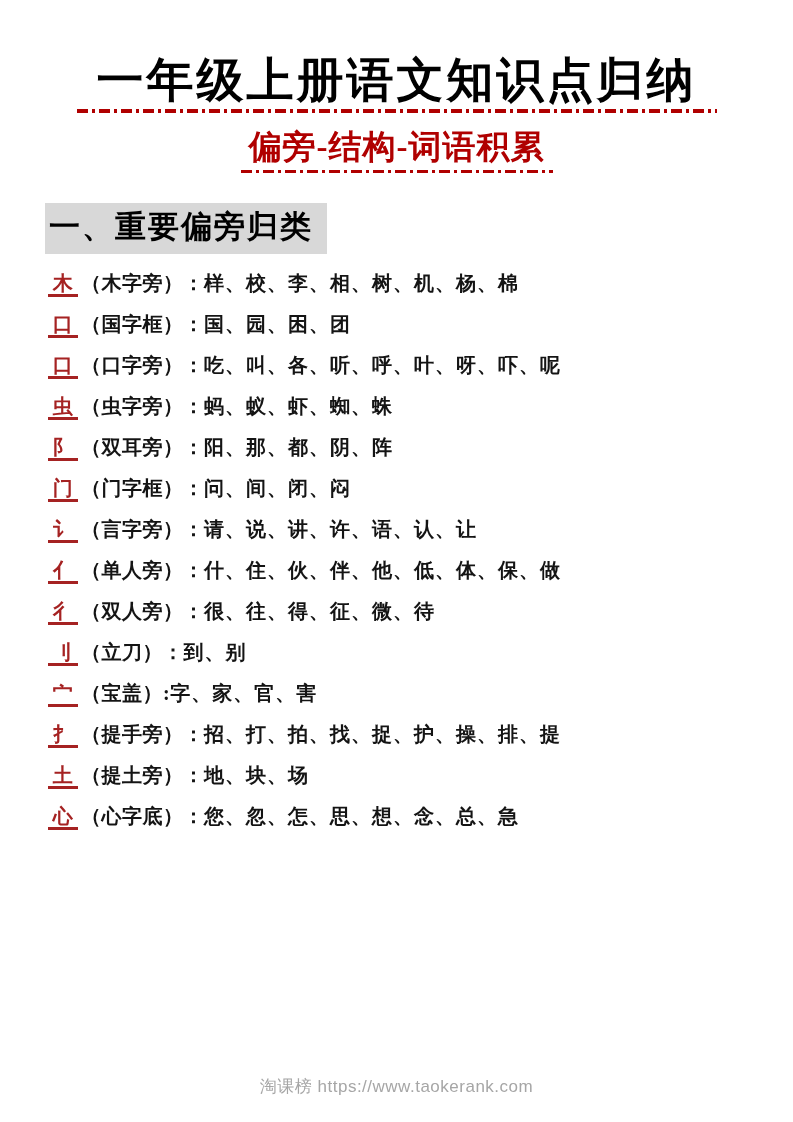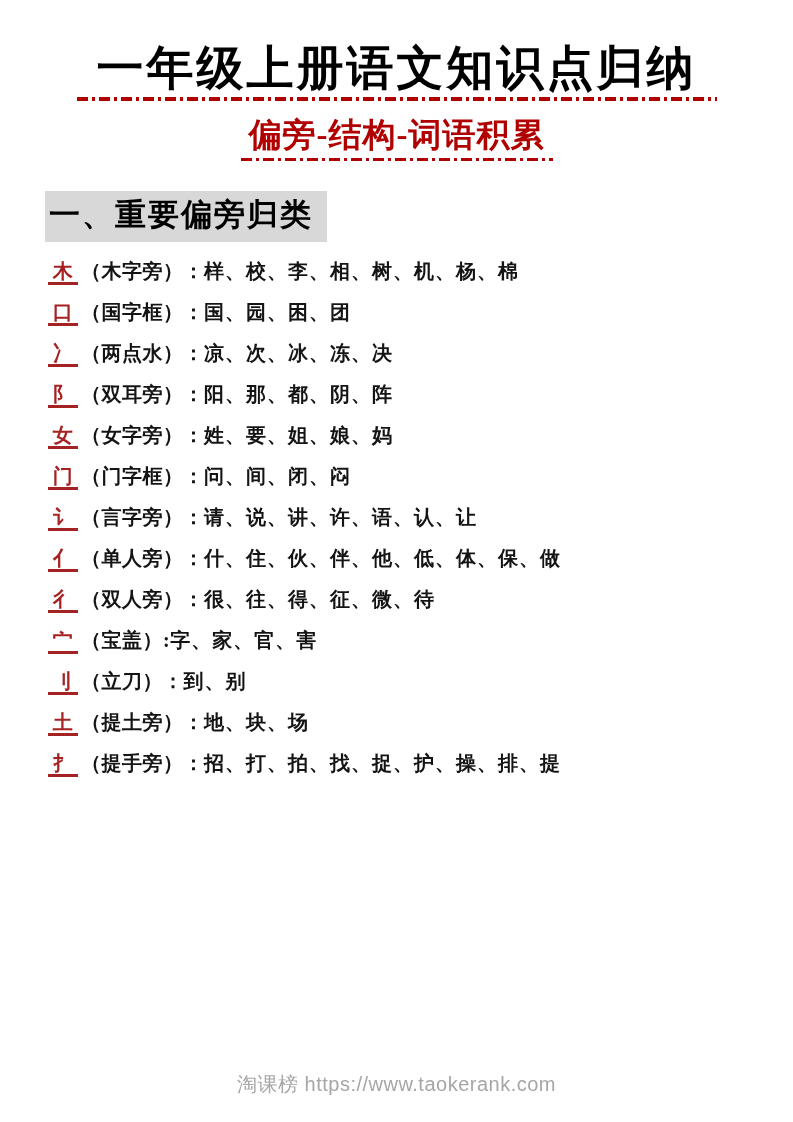--- a/index.html
+++ b/index.html
@@ -5,21 +5,21 @@
   * { box-sizing: border-box; }
   html, body { margin: 0; padding: 0; background: #ffffff; }
   .page {
     position: relative;
     width: 793px;
     height: 1122px;
     background: #ffffff;
     overflow: hidden;
     font-family: "Liberation Serif", "DejaVu Serif", serif;
   }
-  .header { text-align: center; padding-top: 40px; }
+  .header { text-align: center; padding-top: 52px; }
   .title {
     display: inline-block;
     margin: 0;
     font-size: 47px;
     line-height: 1.2;
     font-weight: bold;
     color: #000000;
     letter-spacing: 3px;
   }
   .dashline {
@@ -70,21 +70,21 @@
   }
   .category { color: #141414; font-weight: bold; }
   .examples { color: #141414; font-weight: bold; letter-spacing: 1px; }
   .footer {
     position: absolute;
     left: 0;
     bottom: 24px;
     width: 100%;
     text-align: center;
     color: #a6a6a6;
-    font-size: 20px;
+    font-size: 17px;
     font-family: "Liberation Sans", "DejaVu Sans", sans-serif;
     letter-spacing: 0.5px;
   }
 </style>
 </head>
 <body>
 
 <div class="page">
 
   <div class="header">
@@ -94,28 +94,29 @@
     <div class="dashline subtitle-line"></div>
   </div>
 
   <div class="section-wrap">
     <span class="section-heading">一、重要偏旁归类</span>
   </div>
 
   <div class="rows">
       <div class="row"><span class="radical">木</span><span class="category">（木字旁）：</span><span class="examples">样、校、李、相、树、机、杨、棉</span></div>
       <div class="row"><span class="radical">口</span><span class="category">（国字框）：</span><span class="examples">国、园、困、团</span></div>
-      <div class="row"><span class="radical">冫</span><span class="category">（两点水）：</span><span class="examples">凉、次、冰、冻、决</span></div>
+      <div class="row"><span class="radical">口</span><span class="category">（口字旁）：</span><span class="examples">吃、叫、各、听、呼、叶、呀、吓、呢</span></div>
+      <div class="row"><span class="radical">虫</span><span class="category">（虫字旁）：</span><span class="examples">蚂、蚁、虾、蜘、蛛</span></div>
       <div class="row"><span class="radical">阝</span><span class="category">（双耳旁）：</span><span class="examples">阳、那、都、阴、阵</span></div>
-      <div class="row"><span class="radical">女</span><span class="category">（女字旁）：</span><span class="examples">姓、要、姐、娘、妈</span></div>
       <div class="row"><span class="radical">门</span><span class="category">（门字框）：</span><span class="examples">问、间、闭、闷</span></div>
       <div class="row"><span class="radical">讠</span><span class="category">（言字旁）：</span><span class="examples">请、说、讲、许、语、认、让</span></div>
       <div class="row"><span class="radical">亻</span><span class="category">（单人旁）：</span><span class="examples">什、住、伙、伴、他、低、体、保、做</span></div>
       <div class="row"><span class="radical">彳</span><span class="category">（双人旁）：</span><span class="examples">很、往、得、征、微、待</span></div>
+      <div class="row"><span class="radical">刂</span><span class="category">（立刀）：</span><span class="examples">到、别</span></div>
       <div class="row"><span class="radical">宀</span><span class="category">（宝盖）:</span><span class="examples">字、家、官、害</span></div>
-      <div class="row"><span class="radical">刂</span><span class="category">（立刀）：</span><span class="examples">到、别</span></div>
+      <div class="row"><span class="radical">扌</span><span class="category">（提手旁）：</span><span class="examples">招、打、拍、找、捉、护、操、排、提</span></div>
       <div class="row"><span class="radical">土</span><span class="category">（提土旁）：</span><span class="examples">地、块、场</span></div>
-      <div class="row"><span class="radical">扌</span><span class="category">（提手旁）：</span><span class="examples">招、打、拍、找、捉、护、操、排、提</span></div>
+      <div class="row"><span class="radical">心</span><span class="category">（心字底）：</span><span class="examples">您、忽、怎、思、想、念、总、急</span></div>
     </div>
 
   <div class="footer">淘课榜 https://www.taokerank.com</div>
 
 </div>
 
 </body></html>

